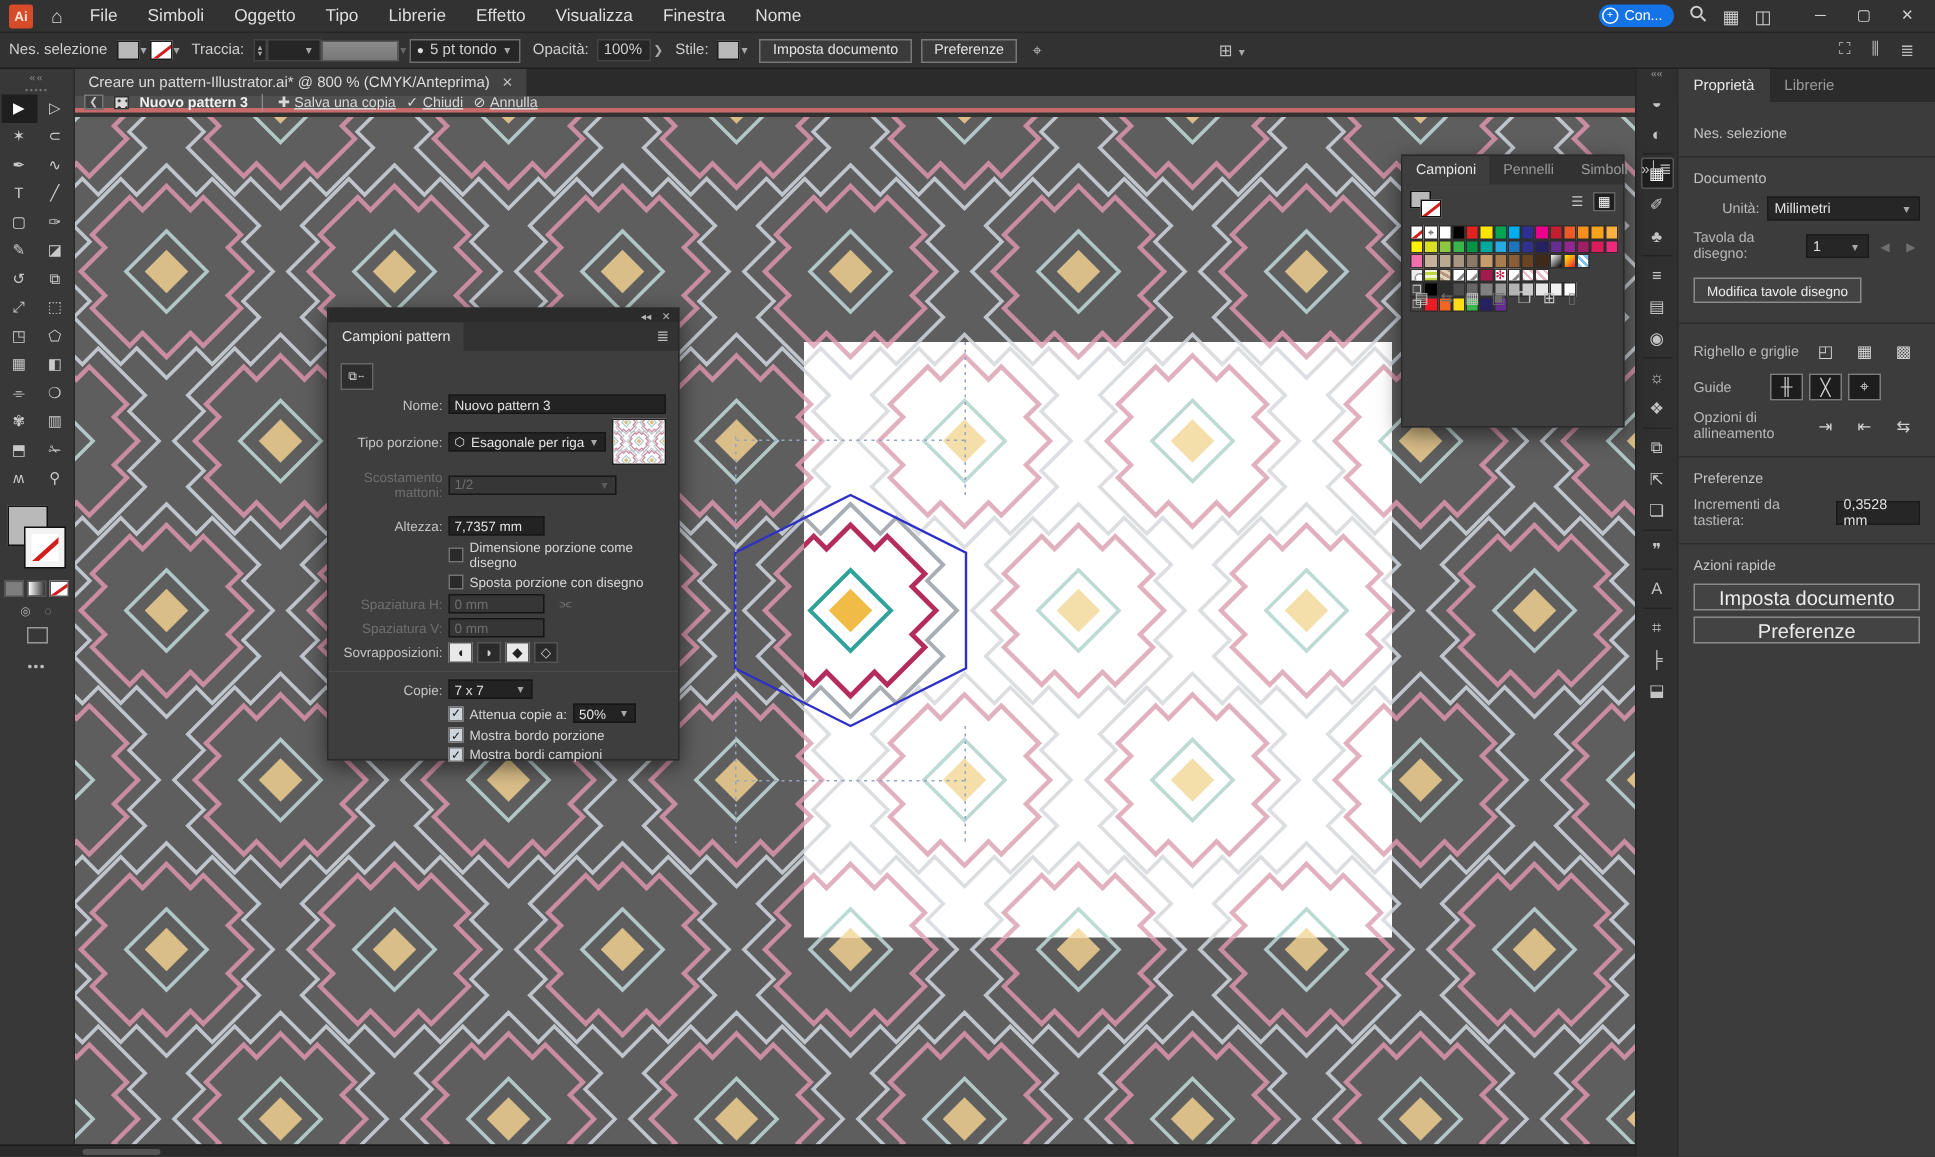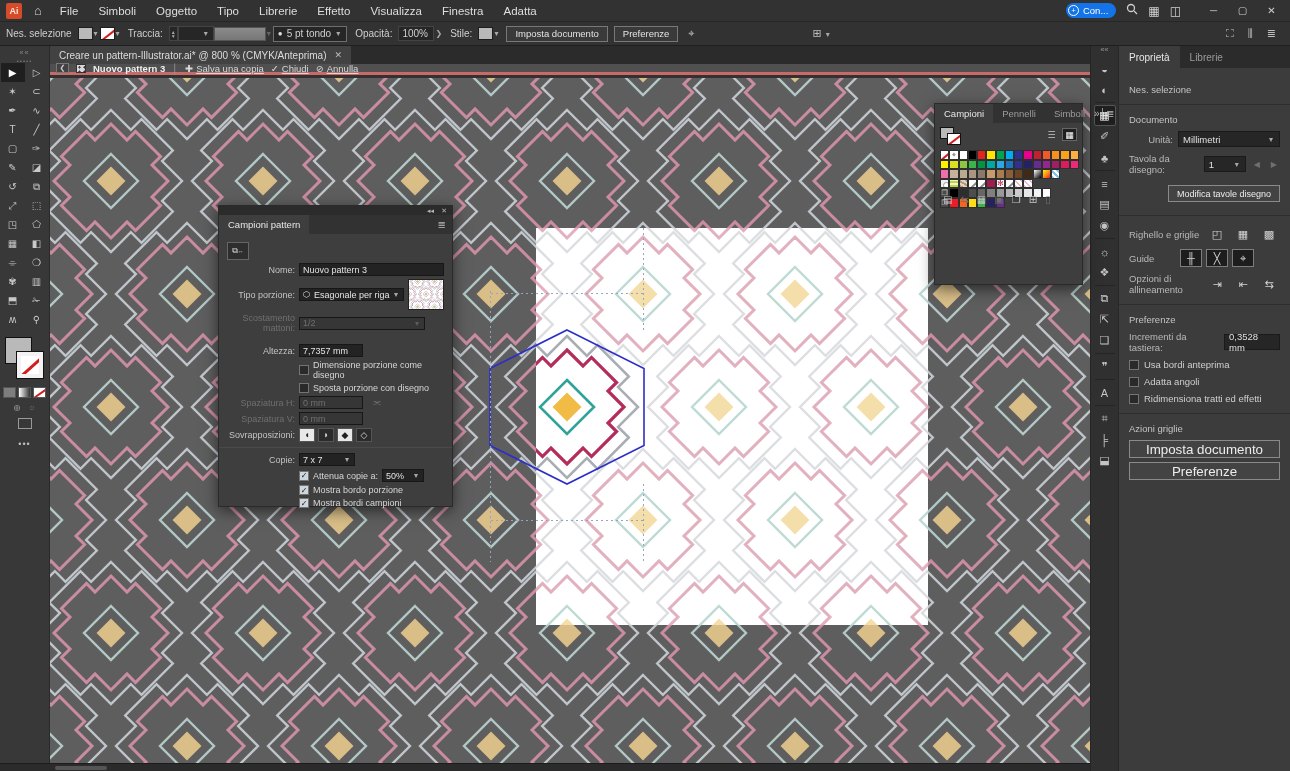--- a/index.html
+++ b/index.html
@@ -156,21 +156,21 @@
     <div class="home-ic">⌂</div>
     <div id="menu-items" style="display:flex;">
         <div class="mi">File</div>
         <div class="mi">Simboli</div>
         <div class="mi">Oggetto</div>
         <div class="mi">Tipo</div>
         <div class="mi">Librerie</div>
         <div class="mi">Effetto</div>
         <div class="mi">Visualizza</div>
         <div class="mi">Finestra</div>
-        <div class="mi">Adatta</div>
+        <div class="mi">Nome</div>
       </div>
     <div class="mb-right">
       <div class="pill">
         <span class="pc">+</span>
         <span>Con...</span>
       </div>
       <div class="mbic">
         <svg width="12" height="12" viewBox="0 0 12 12">
             <circle cx="5" cy="5" r="3.5" fill="none" stroke="#cfcfcf" stroke-width="1.3"></circle>
             <line x1="8" y1="8" x2="11" y2="11" stroke="#cfcfcf" stroke-width="1.3"></line>
@@ -835,21 +835,21 @@
       </div>
       <div class="prow">
         <span class="plab">Tavola da disegno:</span>
         <span class="pdd" style="flex:none;width:42px;">
             <span>1</span>
             <span class="chev">▾</span>
           </span>
         <span class="navarr">◀</span>
         <span class="navarr">▶</span>
       </div>
-      <div class="prow" style="justify-content:flex-end;">
+      <div class="prow" style="justify-content:flex-start;">
         <button class="pbtnw" style="width:112px;height:17px;font-size:9px;">Modifica tavole disegno</button>
       </div>
       <div class="pdiv"></div>
       <div class="prow">
         <span class="plab">Righello e griglie</span>
         <span id="ruler-icons" style="display:flex;gap:4px;margin-left:auto;">
             <span class="pico">◰</span>
             <span class="pico">▦</span>
             <span class="pico">▩</span>
           </span>
@@ -869,36 +869,22 @@
             <span class="pico">⇤</span>
             <span class="pico">⇆</span>
           </span>
       </div>
       <div class="pdiv"></div>
       <div class="psec">Preferenze</div>
       <div class="prow">
         <span class="plab">Incrementi da tastiera:</span>
         <span class="pnum">0,3528 mm</span>
       </div>
-      <div id="prop-checks">
-          <div class="prow">
-            <span class="cb"></span>
-            <span>Usa bordi anteprima</span>
-          </div>
-          <div class="prow">
-            <span class="cb"></span>
-            <span>Adatta angoli</span>
-          </div>
-          <div class="prow">
-            <span class="cb"></span>
-            <span>Ridimensiona tratti ed effetti</span>
-          </div>
-        </div>
       <div class="pdiv"></div>
-      <div class="psec">Azioni griglie</div>
+      <div class="psec">Azioni rapide</div>
       <button class="pbtnw">Imposta documento</button>
       <button class="pbtnw">Preferenze</button>
     </div>
   </div>
 
   <div class="abs fpanel swp">
     <div class="fp-tabs" id="swtabs">
         <span class="fp-tab">Campioni</span>
         <span class="fp-tab" style="background: transparent; color: rgb(155, 155, 155);">Pennelli</span>
         <span class="fp-tab" style="background: transparent; color: rgb(155, 155, 155);">Simboli</span>
@@ -1191,21 +1177,21 @@
             <g>
               <polygon points="871.0,562.0 890.9,581.9 901.5,571.2 932.8,602.5 922.1,613.1 942.0,633.0 922.1,652.9 932.8,663.5 901.5,694.8 890.9,684.1 871.0,704.0 851.1,684.1 840.5,694.8 809.2,663.5 819.9,652.9 800.0,633.0 819.9,613.1 809.2,602.5 840.5,571.2 851.1,581.9" fill="none" stroke="#c0c5cb" stroke-width="7"></polygon>
               <polygon points="871.0,576.0 887.0,592.0 895.5,583.4 920.6,608.5 912.0,617.0 928.0,633.0 912.0,649.0 920.6,657.5 895.5,682.6 887.0,674.0 871.0,690.0 855.0,674.0 846.5,682.6 821.4,657.5 830.0,649.0 814.0,633.0 830.0,617.0 821.4,608.5 846.5,583.4 855.0,592.0" fill="none" stroke="#c98ca0" stroke-width="7.6"></polygon>
               <polygon points="871.0,606.0 898.0,633.0 871.0,660.0 844.0,633.0" fill="none" stroke="#b2c8c6" stroke-width="7"></polygon>
               <polygon points="871.0,618.5 885.5,633.0 871.0,647.5 856.5,633.0" fill="#d9be88"></polygon>
             </g>
           </svg>
       </div>
       <div class="po-row">
         <span class="po-lab dim">Scostamento mattoni:</span>
-        <span class="po-in po-dd dis" style="width:126px;">
+        <span class="po-in po-dd dis" style="width:112px;">
             <span>1/2</span>
             <span class="chev" style="color:#5d5d5d">▾</span>
           </span>
       </div>
       <div style="height:5px;"></div>
       <div class="po-row">
         <span class="po-lab">Altezza:</span>
         <span class="po-in" style="width:64px;">7,7357 mm</span>
       </div>
       <div class="po-row" style="margin-left:76px;">

